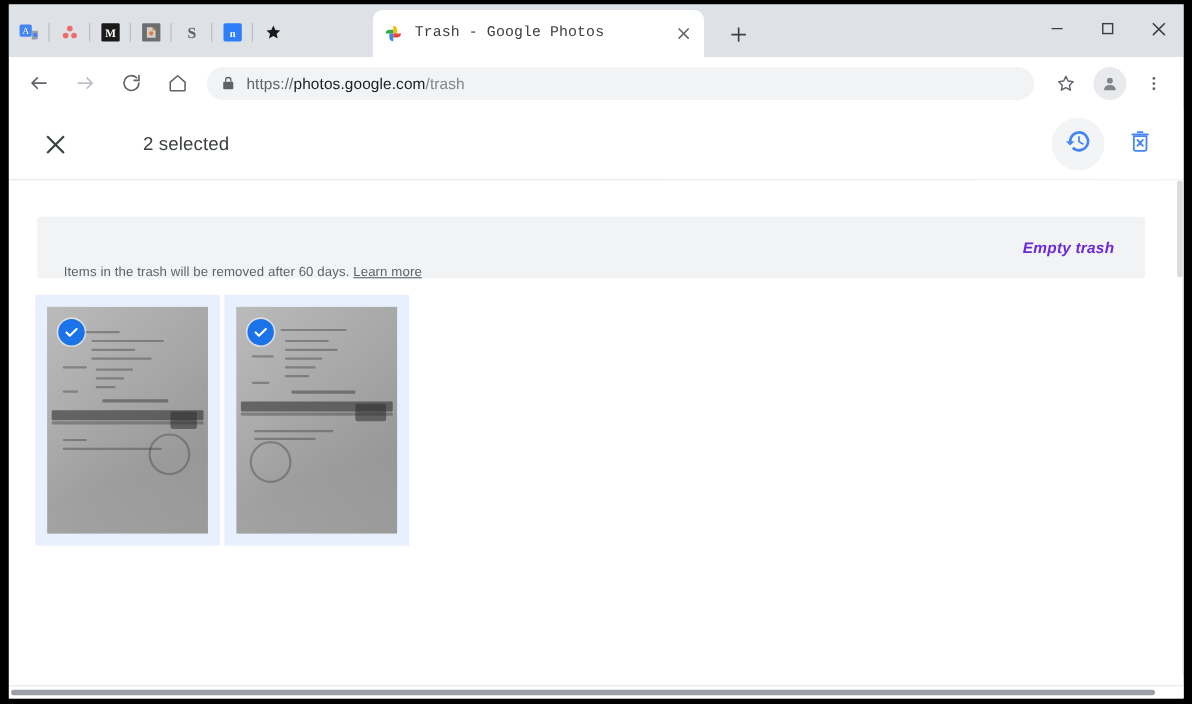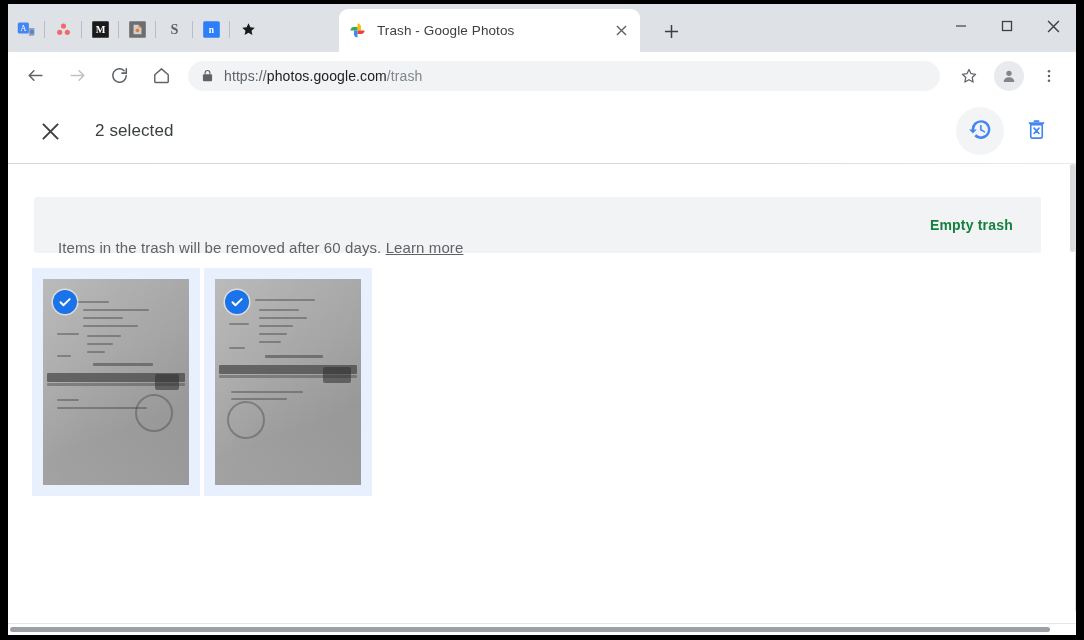--- a/index.html
+++ b/index.html
@@ -58,20 +58,21 @@
   .tab {
     position: absolute;
     left: 331px; top: 5px;
     width: 301px; height: 43px;
     background: #fff;
     border-radius: 9px 9px 0 0;
     display: flex;
     align-items: center;
     padding: 0 10px;
     box-sizing: border-box;
+    font-family: Liberation Mono, monospace;
   }
   .tab-favicon {
     width: 17px; height: 17px;
     flex: 0 0 17px;
     margin-right: 11px;
     position: relative;
   }
   .tab-title {
     flex: 1;
     font-size: 13.5px;
@@ -167,20 +168,21 @@
   }
 
   .app-header {
     position: relative;
     height: 64px;
     background: #fff;
     display: flex;
     align-items: center;
     padding: 0 16px 0 22px;
     box-sizing: border-box;
+    gap: 35px;
   }
   .close-sel {
     width: 40px; height: 40px;
     display: flex; align-items: center; justify-content: center;
     color: #3c4043;
     flex: 0 0 auto;
   }
   .sel-count {
     font-size: 17px;
     color: #3c4043;
@@ -215,38 +217,39 @@
     left: 26px; top: 33px;
     width: 1007px; height: 56px;
     background: #f1f3f4;
     border-radius: 3px;
     display: flex;
     align-items: center;
     padding: 0 28px 0 24px;
     box-sizing: border-box;
   }
   .notice-text {
-    font-size: 15px;
+    font-size: 12px;
     color: #5f6368;
     letter-spacing: .1px;
     flex: 1;
     margin-top: 44px;
   }
   .notice-link {
     color: #5f6368;
     text-decoration: underline;
     cursor: pointer;
   }
   .empty-trash {
     font-size: 14px;
     font-weight: bold;
-    color: #15803d;
+    color: #6d28d9;
     letter-spacing: .2px;
     cursor: pointer;
     flex: 0 0 auto;
+    font-style: italic;
   }
 
   .grid {
     position: absolute;
     left: 24px; top: 104px;
     display: flex;
   }
   .cell {
     position: relative;
     width: 168px; height: 228px;

